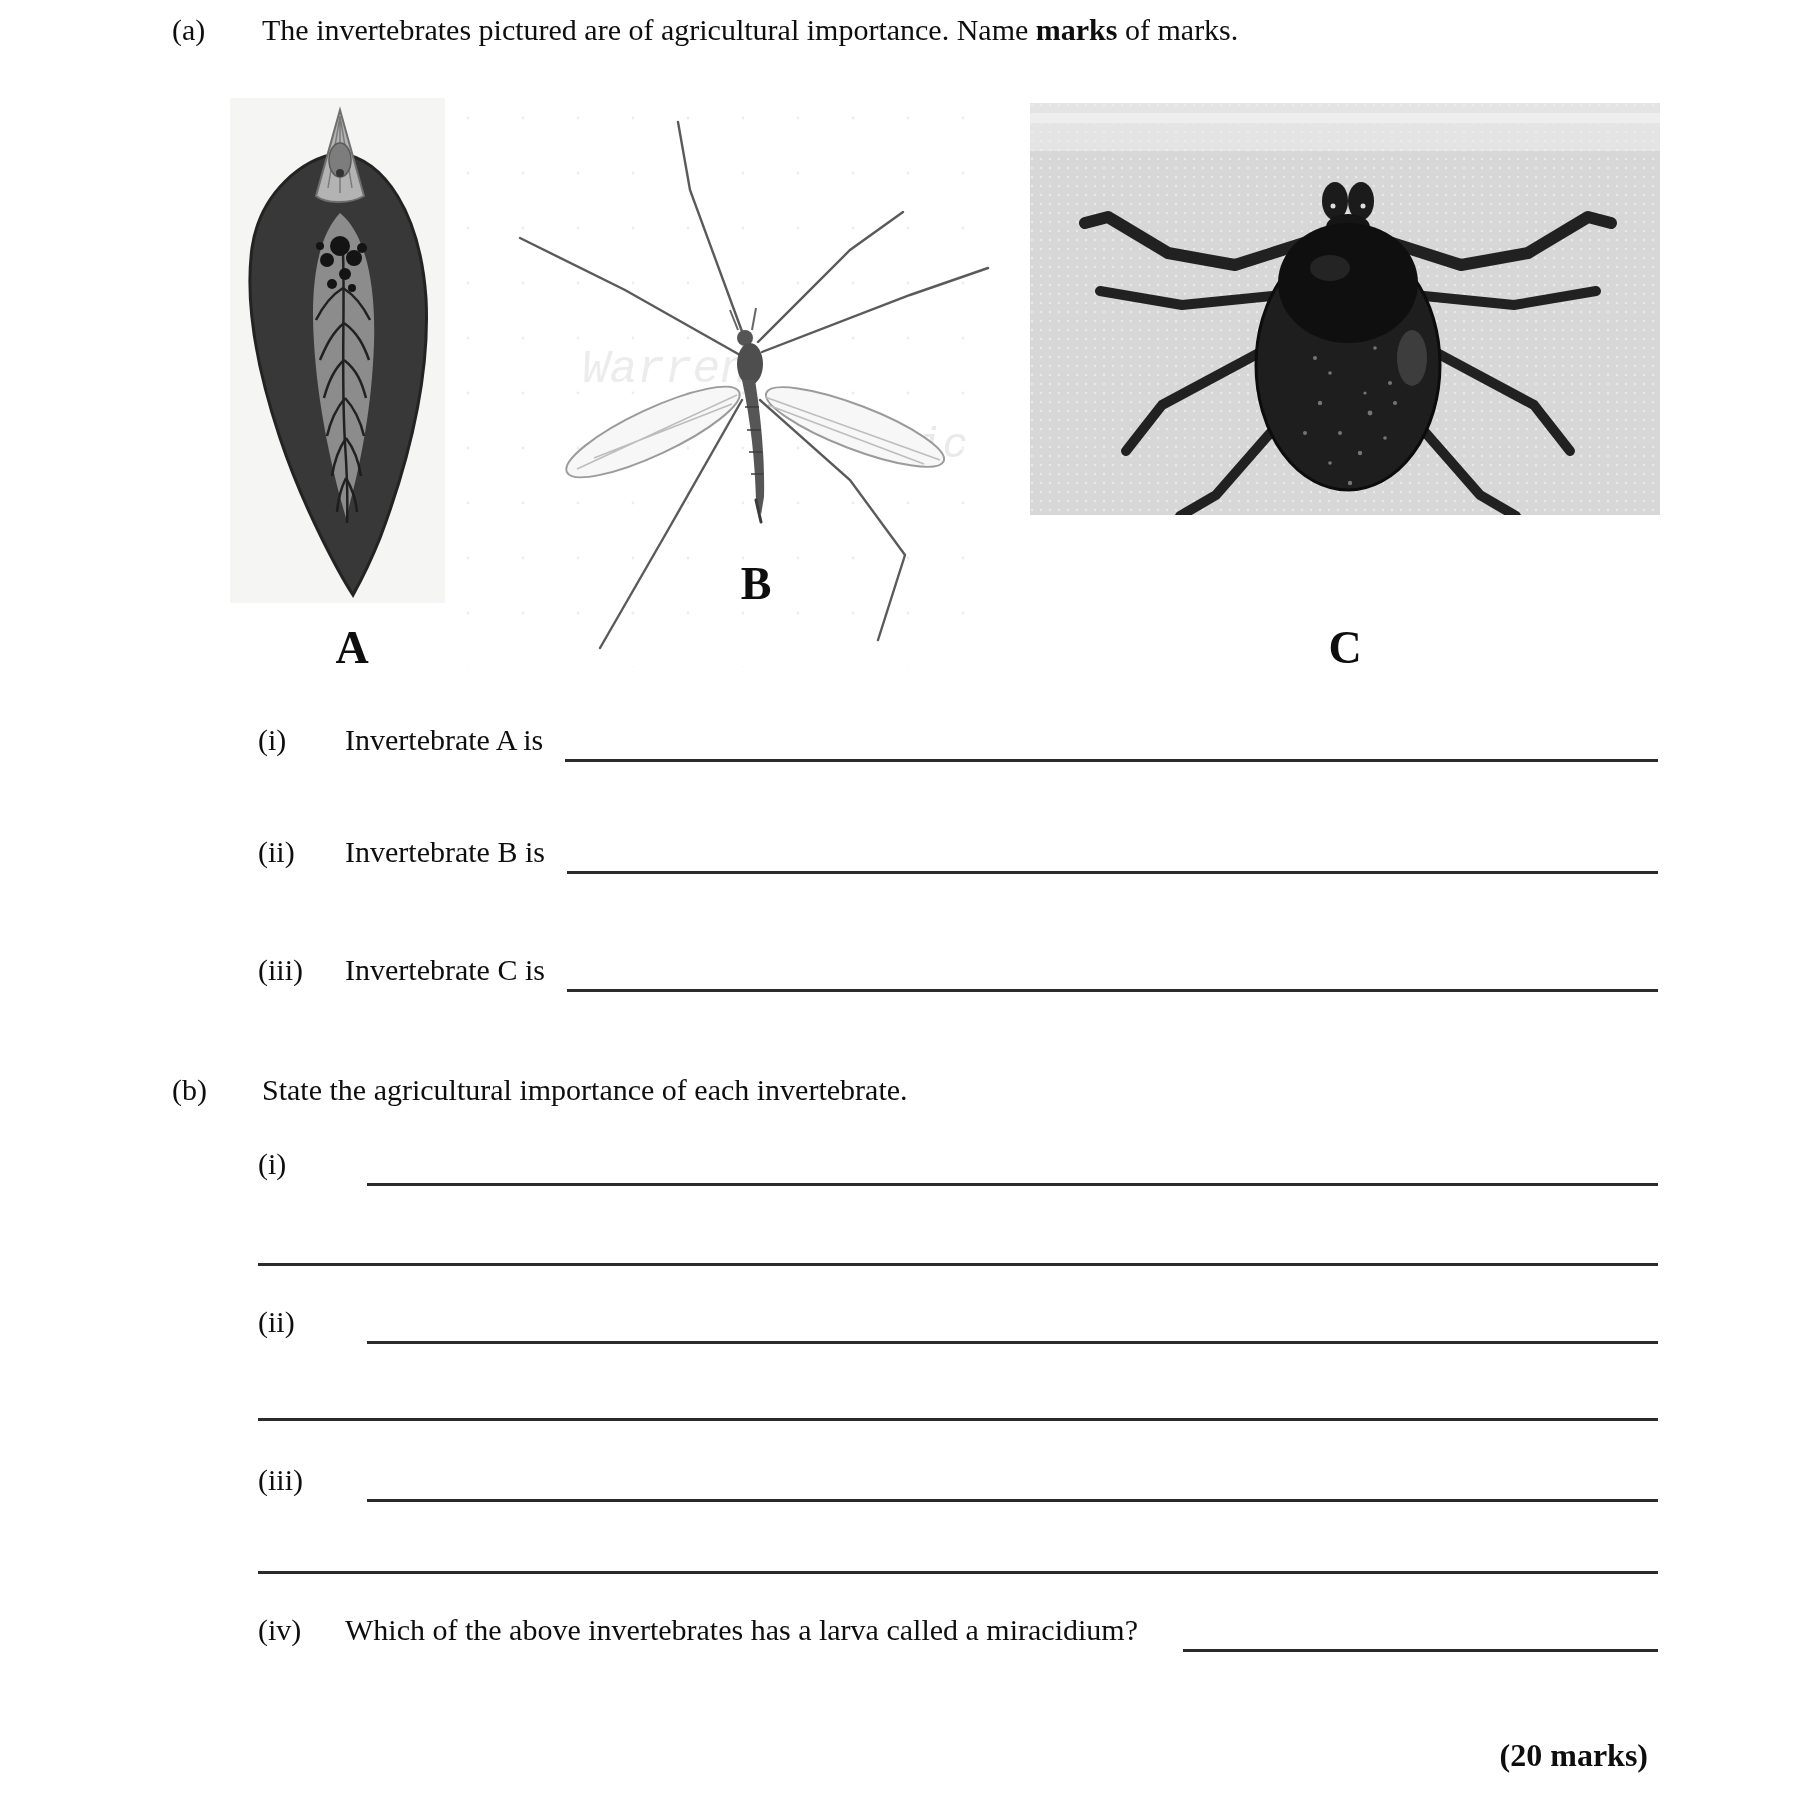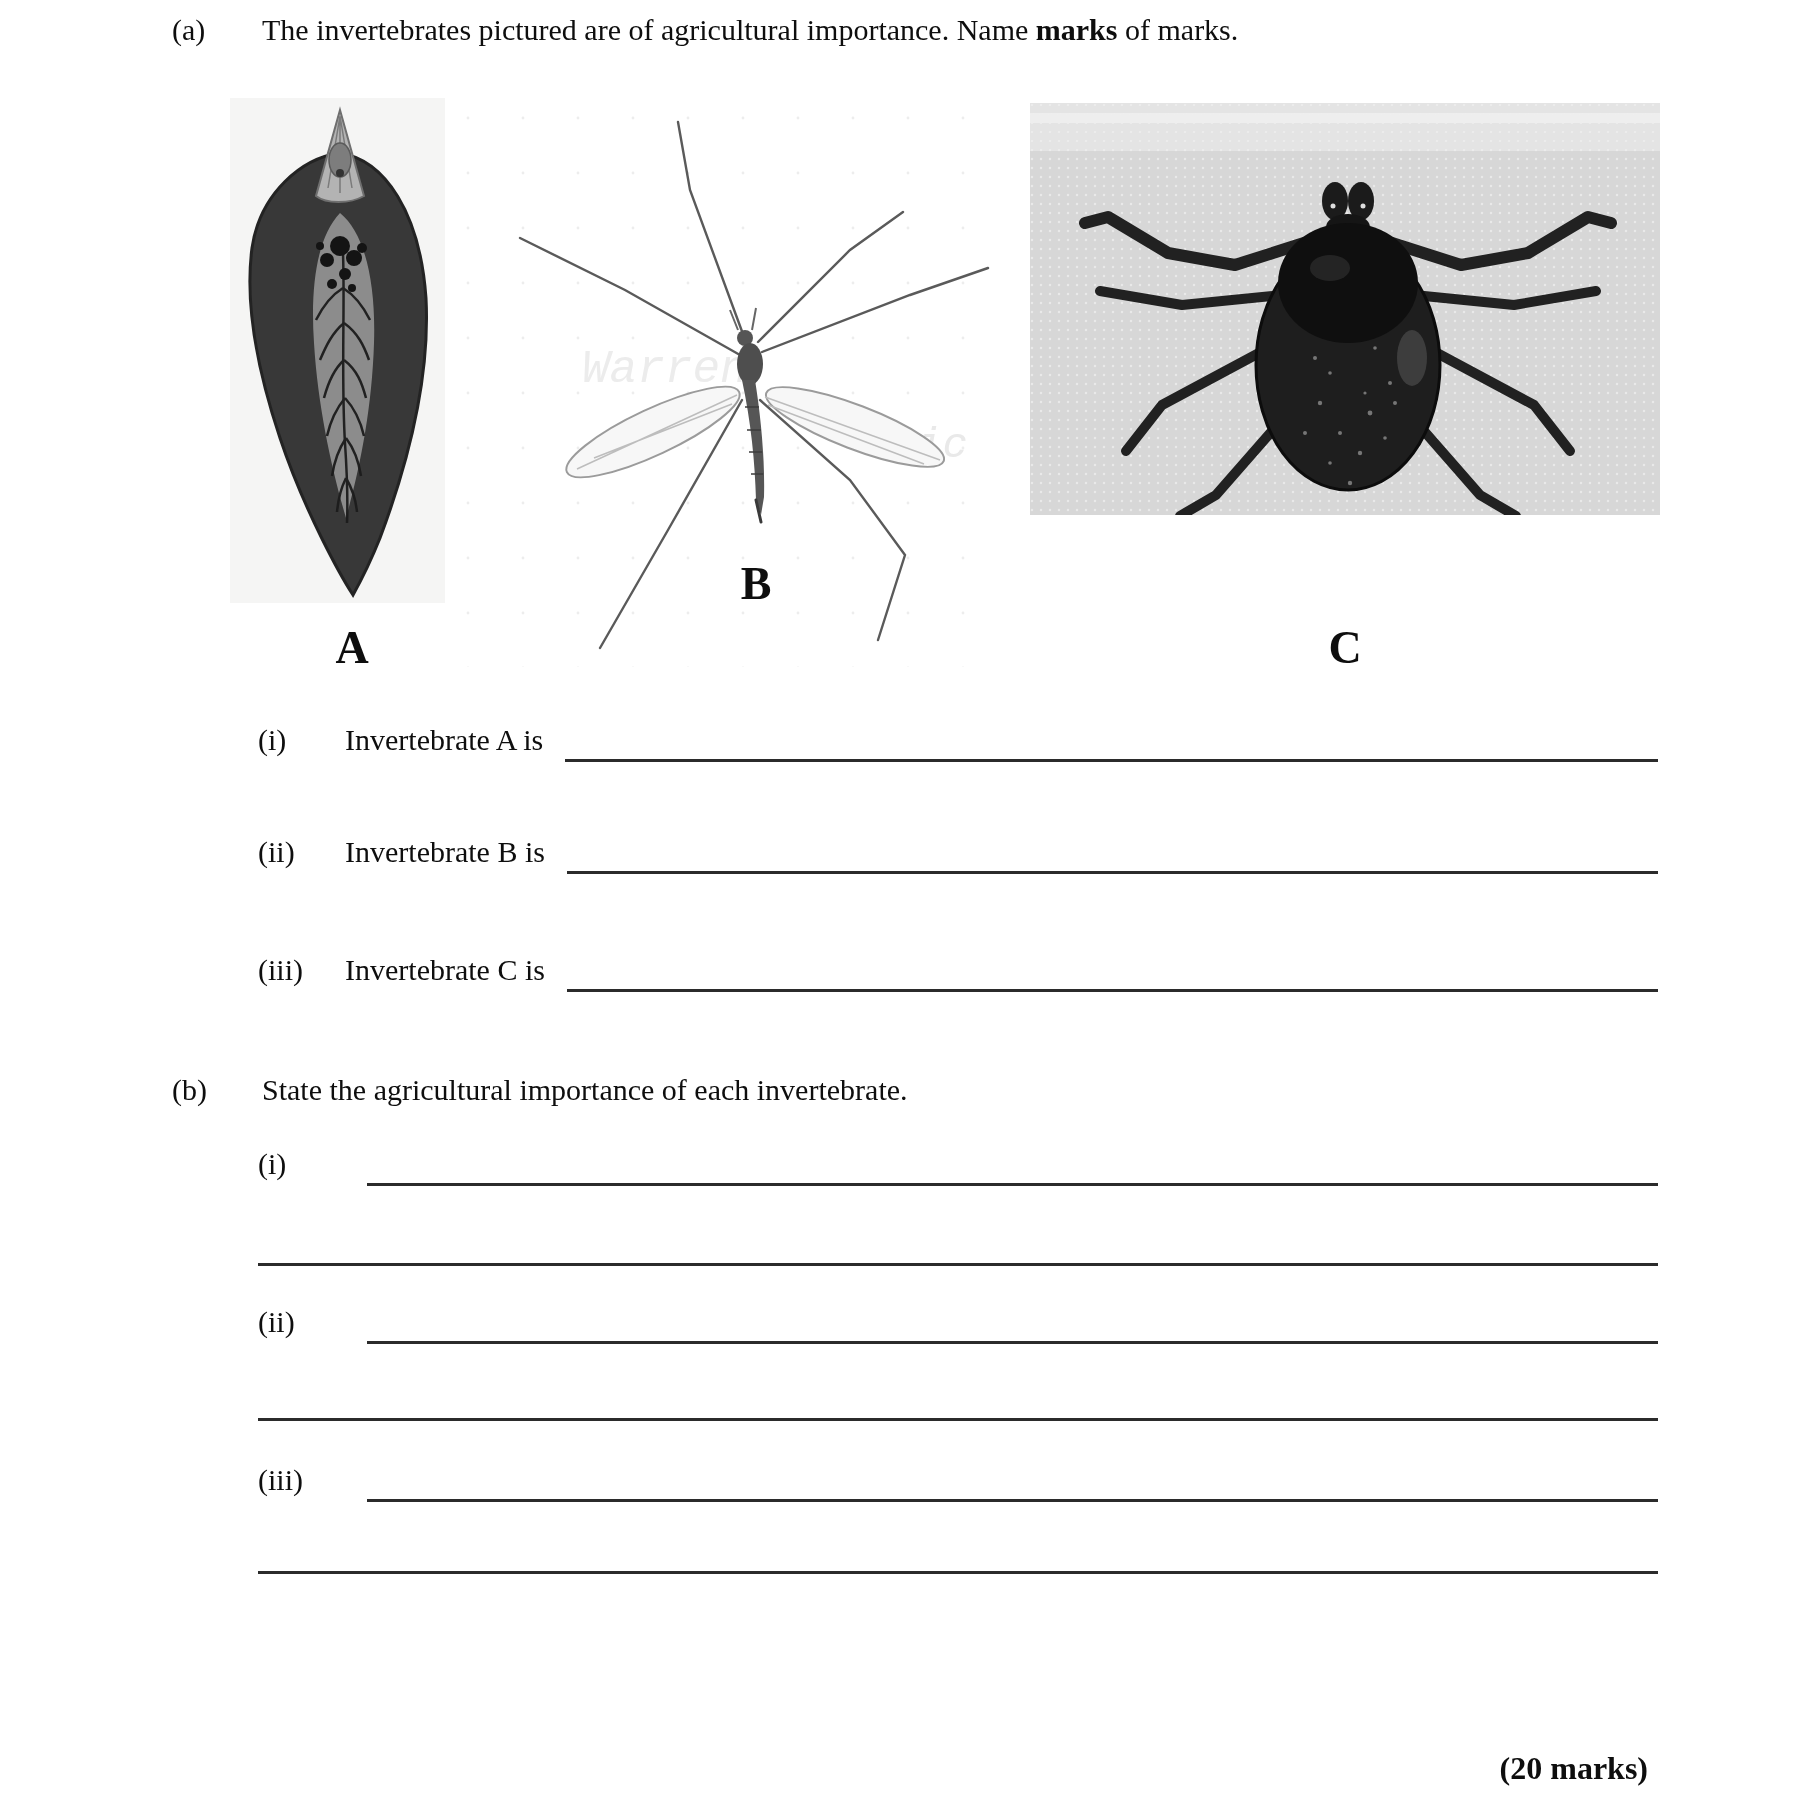--- a/index.html
+++ b/index.html
@@ -31,21 +31,21 @@
     height:0; border-bottom:3px solid #2b2b2b;
   }
   .fig { position:absolute;font-family:Liberation Mono, monospace; }
   .fig svg { display:block; width:100%; height:100%; }
   .fig-label {
     position:absolute; transform:translateX(-50%);
     font-weight:bold; font-size:46px; line-height:56px;
   }
   .marks {
     position:absolute; right:170px; top:1735px;
-    font-weight:bold; font-size:32px; line-height:40px;margin-top:13px;
+    font-weight:bold; font-size:32px; line-height:40px;
   }
 </style>
 </head>
 <body>
 
 <div class="page">
 
   <div class="prompt-row" style="top:8px">
     <span class="plabel">(a)</span>
     <span class="ptext"><span>The invertebrates pictured are of agricultural importance. Name </span><b>marks</b><span> of marks.</span></span>
@@ -226,16 +226,21 @@
     <span class="blank"></span>
   </div>
   <div class="fullline" style="top:1418px"></div>
 
   <div class="qrow" style="top:1458px">
     <span class="qnum">(iii)</span>
     <span class="blank"></span>
   </div>
   <div class="fullline" style="top:1571px"></div>
 
+  <div class="qrow" style="top:1608px">
+    <span class="qnum">(iv)</span>
+    <span class="qtext">Which of the above invertebrates has a larva called a miracidium?</span>
+    <span class="blank gap-lg"></span>
+  </div>
 
   <div class="marks">(20 marks)</div>
 
 </div>
 
 </body></html>

